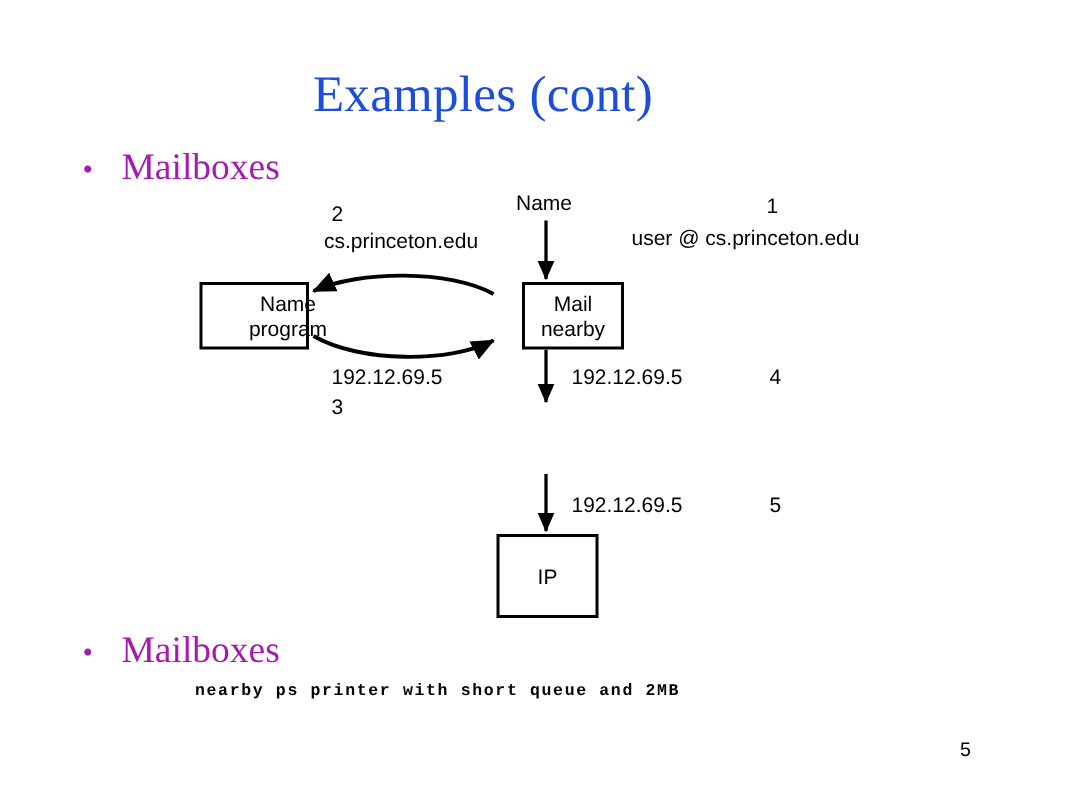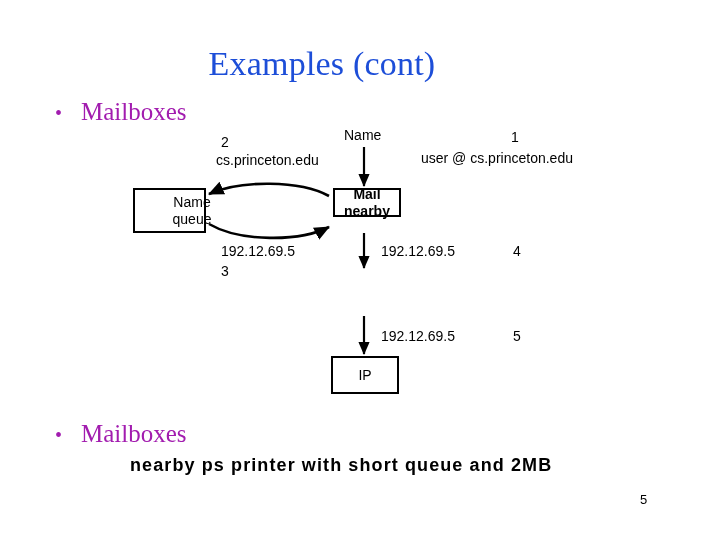--- a/index.html
+++ b/index.html
@@ -54,22 +54,22 @@
     vertical-align: baseline;
   }
   #bullet-mailboxes { left: 55px; top: 99px; }
   #bullet-services  { left: 55px; top: 421px; }
 
   
   .mono-line {
     position: absolute;
     left: 130px;
     top: 455px;
-    font-family: Liberation Sans, sans-serif;
-    font-size: 18px;
+    font-family: Liberation Mono, monospace;
+    font-size: 11px;
     font-weight: bold;
     letter-spacing: 1.1px;
     color: #000000;
     white-space: nowrap;
   }
 
   
   #diagram {
     position: absolute;
     left: 0;
@@ -86,23 +86,23 @@
     flex-direction: column;
     align-items: center;
     justify-content: center;
     font-family: "Liberation Sans", sans-serif;
     font-size: 14px;
     line-height: 17px;
     color: #000000;
     text-align: center;
   }
   #box-name-server { left: 133px; top: 188px; width: 73px; height: 45px; padding-left: 45px; }
-  #box-mail-program { left: 333px; top: 188px; width: 68px; height: 29px; font-weight: bold; }
+  #box-mail-program { left: 348px; top: 188px; width: 68px; height: 45px; }
   #box-tcp { left: 331px; top: 270px; width: 68px; height: 46px; }
-  #box-ip  { left: 331px; top: 356px; width: 68px; height: 38px; }
+  #box-ip  { left: 331px; top: 356px; width: 68px; height: 56px; }
 
   .dlabel {
     position: absolute;
     font-family: "Liberation Sans", sans-serif;
     font-size: 14px;
     line-height: 18px;
     color: #000000;
     white-space: nowrap;
   }
   #lbl-user        { left: 344px; top: 126px; }
@@ -153,21 +153,21 @@
 
       <path d="M209,224 C240,242 300,242 329,227" fill="none" stroke="#000000" stroke-width="2.6" marker-end="url(#arrowhead)"></path>
 
       <line x1="364" y1="233" x2="364" y2="268" stroke="#000000" stroke-width="2.2" marker-end="url(#arrowhead)"></line>
 
       <line x1="364" y1="316" x2="364" y2="354" stroke="#000000" stroke-width="2.2" marker-end="url(#arrowhead)"></line>
     </svg>
 
     <div class="dbox" id="box-name-server">
       <span>Name</span>
-      <span>queue</span>
+      <span>program</span>
     </div>
 
     <div class="dbox" id="box-mail-program">
       <span>Mail</span>
       <span>nearby</span>
     </div>
 
 
     <div class="dbox" id="box-ip">
       <span>IP</span>

